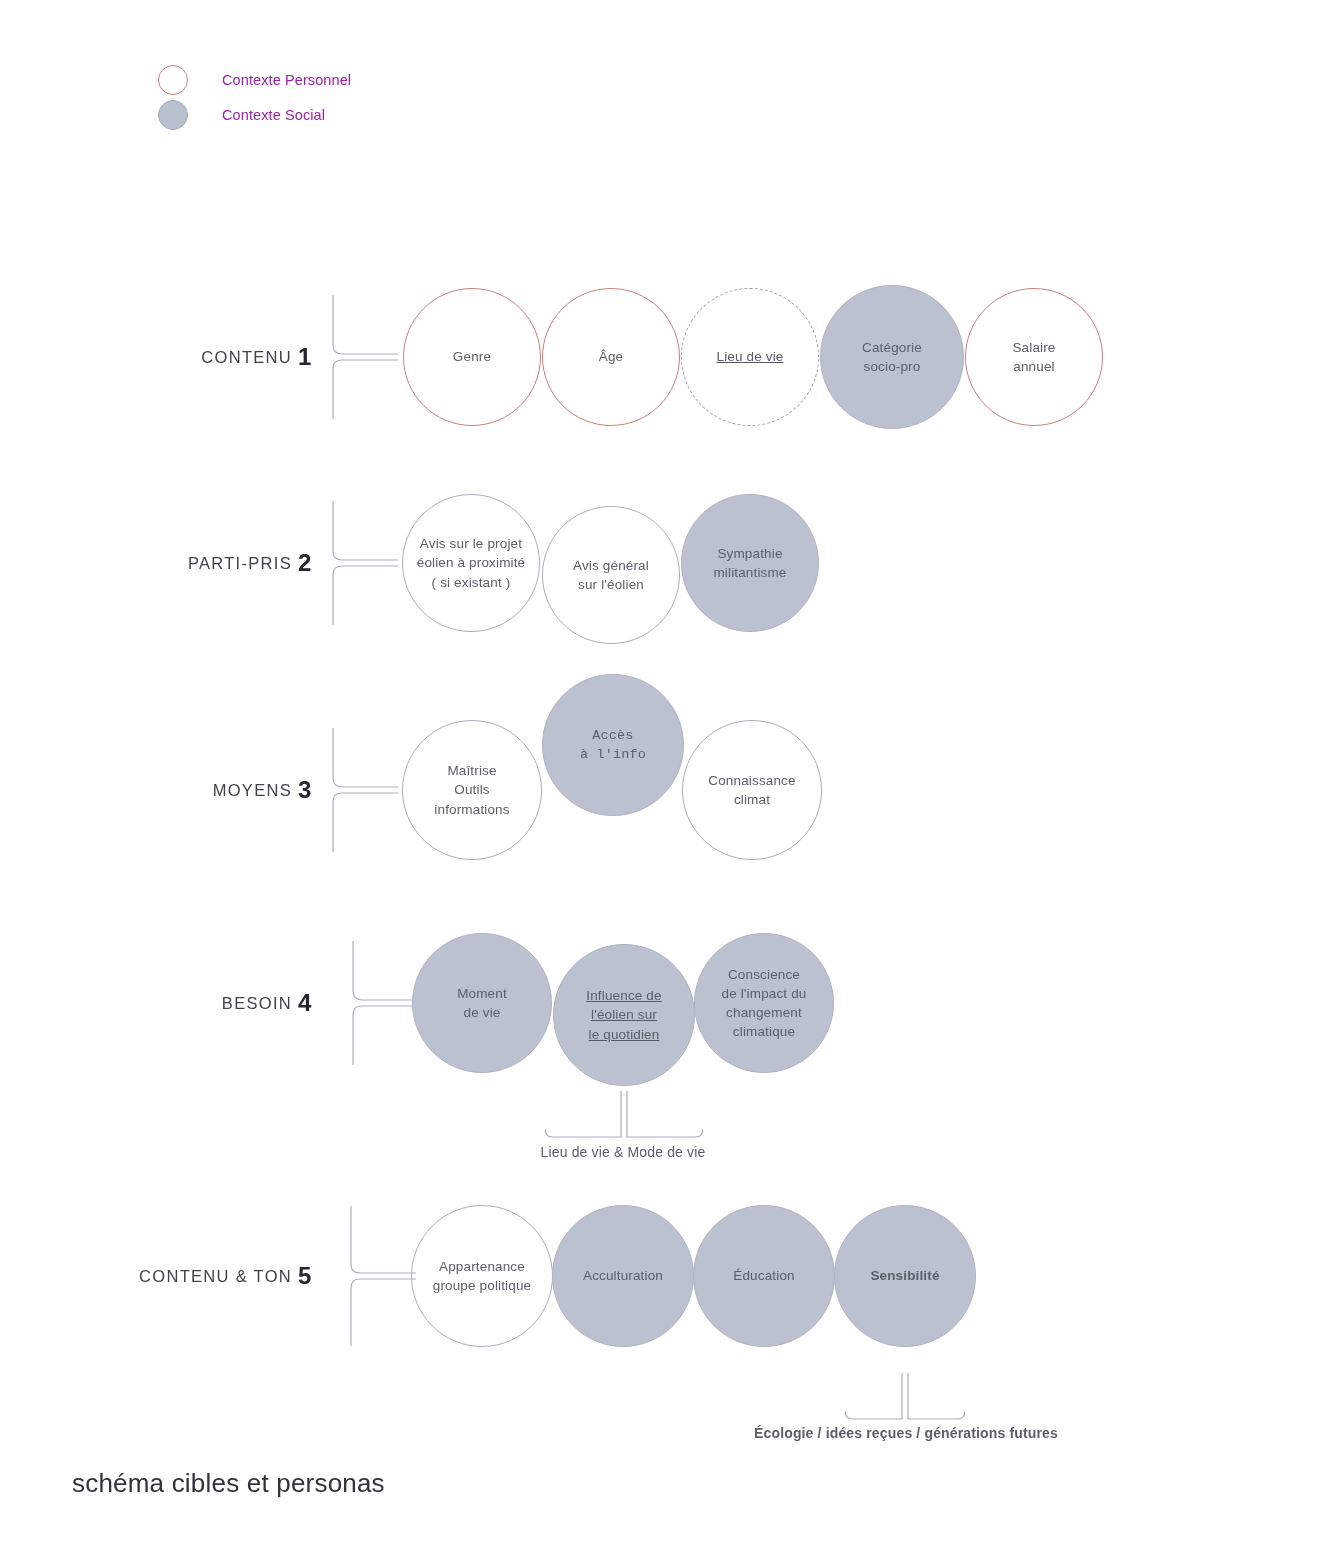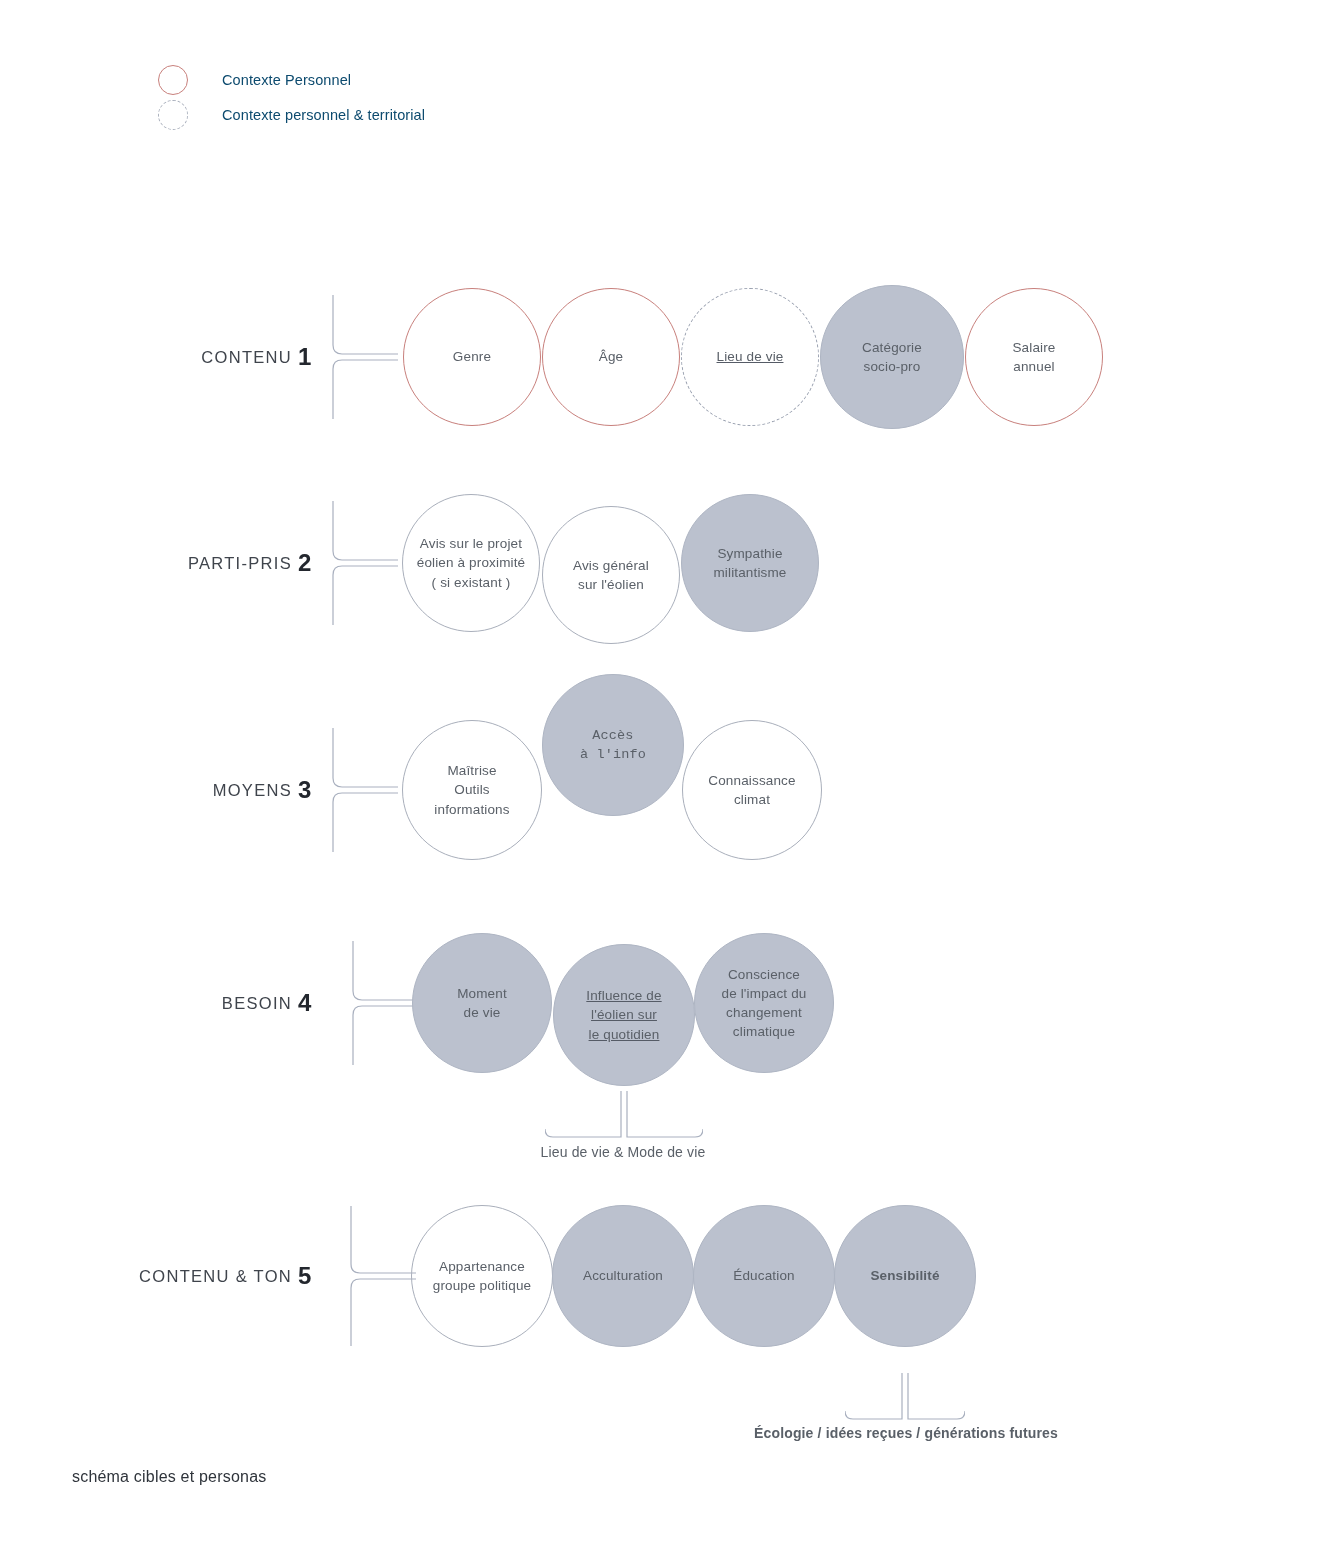--- a/index.html
+++ b/index.html
@@ -46,21 +46,21 @@
     border: 1.2px solid #a6adbd;
     background: #b8bfcd;
   }
   .legend-swatch.territorial {
     border: 1.4px dashed #aab0bd;
     background: #ffffff;
   }
   .legend-label {
     margin-left: 34px;
     font-size: 14.5px;
-    color: #0c4a6e;
+    color: #a21caf;
     letter-spacing: .1px;
     white-space: nowrap;
   }
 
   
   .row {
     position: absolute;
     left: 0;
     width: 1333px;
     height: 0;
@@ -146,36 +146,36 @@
     white-space: nowrap;
     letter-spacing: .15px;
     transform: translateX(-50%);
   }
 
   
   #footer-caption {
     position: absolute;
     left: 72px;
     top: 1468px;
-    font-size: 16px;
+    font-size: 26px;
     color: #2f343b;
     letter-spacing: .2px;
   }
 </style>
 </head>
 <body>
 
 <div id="legend">
   <div class="legend-row">
     <span class="legend-swatch personnel"></span>
     <span class="legend-label">Contexte Personnel</span>
   </div>
   <div class="legend-row">
-    <span class="legend-swatch territorial"></span>
-    <span class="legend-label">Contexte personnel &amp; territorial</span>
+    <span class="legend-swatch social"></span>
+    <span class="legend-label">Contexte Social</span>
   </div>
 </div>
 
 <div id="diagram">
     <div class="row" style="top: 0px;">
       <div class="row-label-box" style="top: 357px;">
         <div class="row-label">CONTENU</div>
       </div>
       <div class="row-num" style="top: 357px;">1</div>
       <div class="brace" style="left: 330px; top: 357px;">

